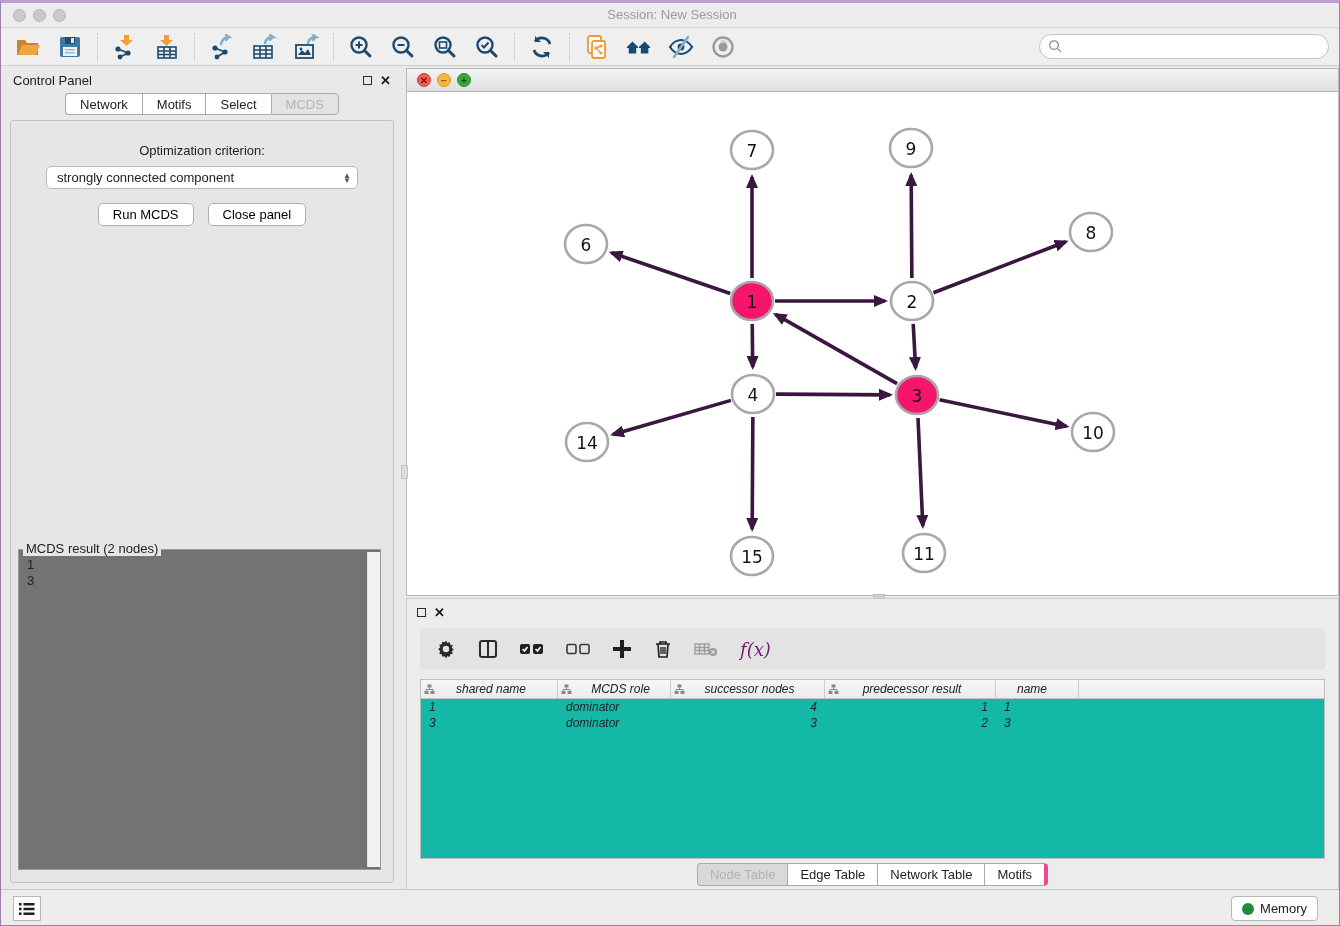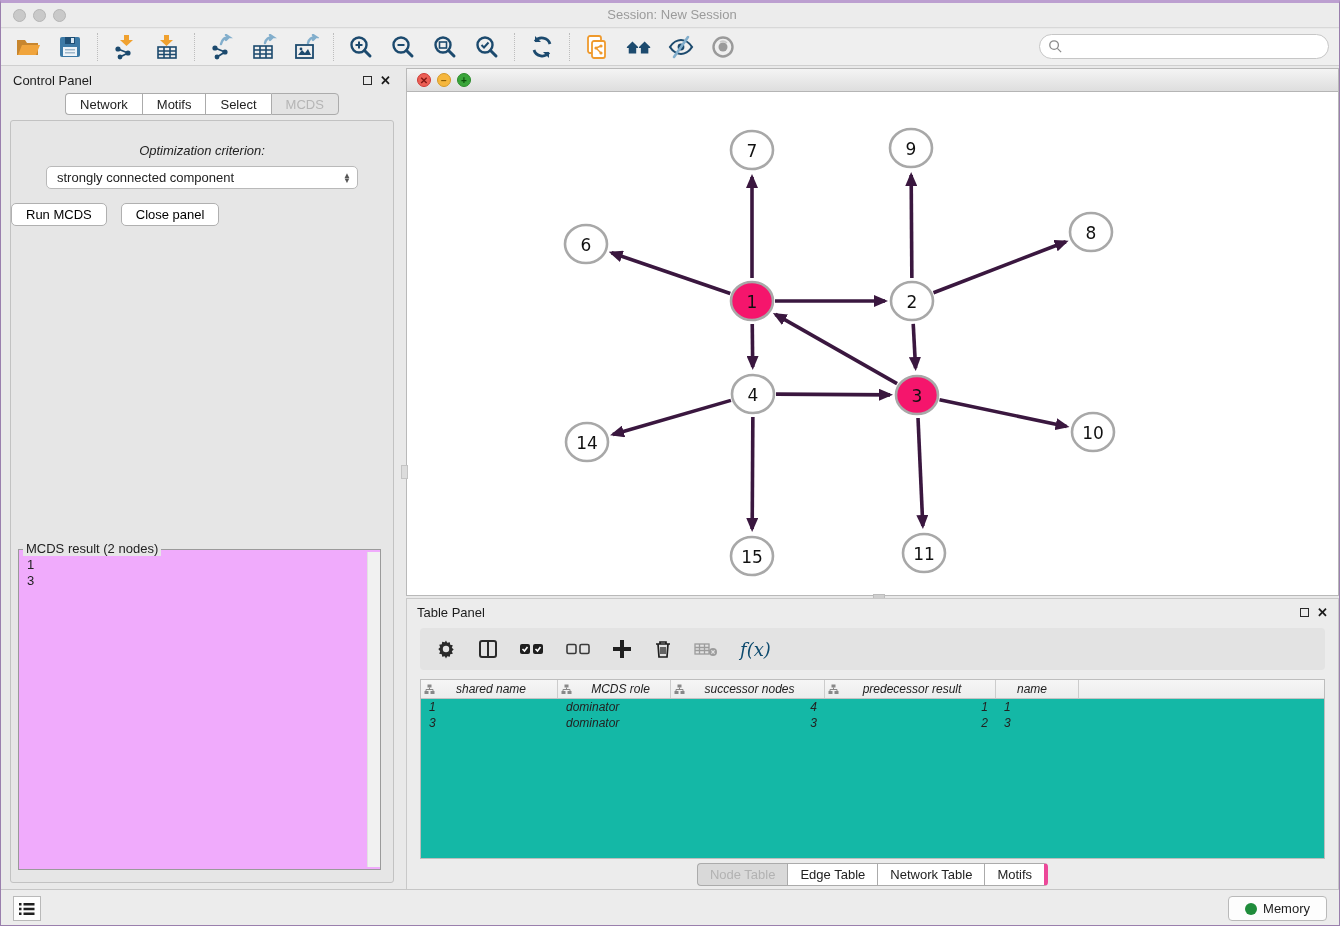--- a/index.html
+++ b/index.html
@@ -25,66 +25,66 @@
   .control-panel { position:absolute; left:2px; top:64px; width:398px; height:824px; background:#e9e9e9; }
   .panel-head { height:26px; display:flex; align-items:center; padding:0 10px;gap:16px; }
   .panel-title { font-size:13px; color:#1c1c1c; flex:1; }
   .panel-btns { display:flex; gap:8px; align-items:center; }
   .cp-tabs { display:flex; justify-content:center; height:22px; }
   .cp-tab { padding:2px 14px; background:#fff; border:1px solid #ababab; border-right:none; font-size:13px; line-height:17px; cursor:pointer; }
   .cp-tab:first-child { border-radius:4px 0 0 4px; }
   .cp-tab:last-child { border-right:1px solid #ababab; border-radius:0 4px 4px 0; }
   .cp-tab.active { background:#e3e3e3; color:#b5b5b5; }
   .cp-content { position:absolute; left:7px; right:7px; top:53px; bottom:8px; background:#e6e6e6; border:1px solid #c2c2c2; border-radius:3px; }
-  .opt-label { text-align:center; margin-top:22px; font-size:13px;font-style:italic; }
+  .opt-label { text-align:center; margin-top:22px; font-size:13px; }
   .dropdown { margin:8px auto 0; width:312px; height:23px; background:#fff; border:1px solid #b9b9b9; border-radius:5px; display:flex; align-items:center; padding:0 6px 0 10px; font-size:13px; cursor:pointer; }
   .dropdown .dd-label { flex:1; }
   .dd-arrows { display:flex; flex-direction:column; align-items:center; line-height:5px; font-size:8px; color:#555; }
-  .btn-row { display:flex; gap:14px; margin-top:14px; }
+  .btn-row { display:flex; justify-content:center; gap:14px; margin-top:14px; }
   .pushbtn { background:#fff; border:1px solid #b0b0b0; border-radius:5px; padding:3px 14px; font-size:13px; cursor:pointer; }
-  .mcds-box { position:absolute; left:7px; right:12px; top:428px; bottom:12px; border:1px solid #9a9a9a; background:#f0abfc; }
+  .mcds-box { position:absolute; left:7px; right:12px; top:428px; bottom:12px; border:1px solid #9a9a9a; background:#737373; }
   .mcds-legend { position:absolute; top:-9px; left:4px; background:#e6e6e6; padding:0 3px; font-size:13px; }
   .mcds-lines { position:absolute; left:0; top:3px; right:14px; bottom:0; padding:4px 8px; font-size:13px; line-height:16px; overflow:hidden; }
   .mcds-scroll { position:absolute; right:0; top:2px; bottom:2px; width:13px; background:#f1f1f1; border-left:1px solid #e2e2e2; }
 
   
   .net-window { position:absolute; left:405px; top:65px; width:933px; height:528px; background:#fff; border:1px solid #b9b9b9; }
   .net-titlebar { height:23px; background:linear-gradient(#f4f4f4,#dedede); border-bottom:1px solid #b5b5b5; position:relative; }
   .net-title { position:absolute; left:0; right:0; top:3px; text-align:center; font-size:13px; color:#111; }
   .tl { position:absolute; top:4px; width:14px; height:14px; border-radius:50%; display:flex; align-items:center; justify-content:center; font-size:10px; font-weight:bold; cursor:pointer; }
   .tl-red { background:#ec5f55; border:1px solid #ce3a36; color:#7e1512; }
   .tl-yellow { background:#f6b73d; border:1px solid #d59a28; color:#8a5d05; }
   .tl-green { background:#3aa53a; border:1px solid #2c8b2c; color:#0b4f0b; }
   .net-canvas { position:absolute; left:0; top:23px; right:0; bottom:0; background:#fff; }
   .grip-h { position:absolute; left:50%; bottom:-6px; width:12px; height:7px; background:#cfcfcf; border:1px solid #bdbdbd; }
   .grip-v { position:absolute; left:-6px; top:396px; width:7px; height:14px; background:#dcdcdc; border:1px solid #c4c4c4; }
 
   
   .table-panel { position:absolute; left:405px; top:595px; width:933px; height:292px; background:#ececec; border:1px solid #c9c9c9; }
   .tp-toolbar { position:absolute; left:13px; right:13px; top:29px; height:42px; background:#e3e3e3; border-radius:4px; display:flex; align-items:center; gap:22px; padding:0 16px; }
   .tp-ic { display:flex; align-items:center; justify-content:center; cursor:pointer; }
-  .fx { font-family:"DejaVu Serif", serif; font-style:italic; color:#0c4a6e; font-size:18px; }
+  .fx { font-family:"DejaVu Serif", serif; font-style:italic; color:#701a75; font-size:18px; }
   .tp-table { position:absolute; left:13px; right:13px; top:80px; bottom:30px; background:#14b8a6; border:1px solid #bdbdbd; overflow:hidden;font-style:italic; }
   .thead { display:flex; height:19px; background:linear-gradient(#f6f6f6,#ededed); border-bottom:1px solid #c3c3c3; }
   .th { display:flex; align-items:center; border-right:1px solid #cccccc; font-size:12px; position:relative; }
   .th .sort { margin-left:3px; }
   .th .th-label { flex:1; text-align:center; padding-right:10px; }
   .trow { display:flex; height:16px; font-size:12px; }
   .td { padding:1px 8px 0 8px; overflow:hidden; white-space:nowrap; }
   .ta-right { text-align:right; }
   .tp-tabs { position:absolute; left:0; right:0; bottom:3px; display:flex; justify-content:center; }
   .tp-tab { padding:3px 12px; background:#fff; border:1px solid #ababab; border-right:none; font-size:13px; cursor:pointer; }
   .tp-tab:first-child { border-radius:4px 0 0 4px; }
   .tp-tab:last-child { border-right:4px solid #ec4899; border-radius:0 4px 4px 0; }
   .tp-tab.active { background:#d9d9d9; color:#b2b2b2; }
 
   
   .statusbar { position:absolute; left:0; bottom:0; width:100%; height:36px; background:#ececec; border-top:1px solid #c6c6c6; }
   .sb-listbtn { position:absolute; left:12px; top:6px; width:28px; height:25px; background:#fdfdfd; border:1px solid #b9b9b9; display:flex; align-items:center; justify-content:center; cursor:pointer; }
-  .sb-memory { position:absolute; right:12px; top:6px; height:25px; background:#fdfdfd; border:1px solid #b9b9b9; border-radius:4px; display:flex; align-items:center; gap:6px; padding:0 16px; font-size:13px; cursor:pointer; }
+  .sb-memory { position:absolute; right:21px; top:6px; height:25px; background:#fdfdfd; border:1px solid #b9b9b9; border-radius:4px; display:flex; align-items:center; gap:6px; padding:0 10px; font-size:13px; cursor:pointer; }
   .mem-dot { width:12px; height:12px; border-radius:50%; background:#1f8c3b; }
 
   .icon-x { font-weight:bold; font-size:13px; color:#1a1a1a; cursor:pointer; }
   .float-sq { width:9px; height:9px; border:1.5px solid #2a2a2a; cursor:pointer; }
 </style>
 </head>
 <body>
 
 <div class="app">
 
@@ -361,21 +361,20 @@
             <text x="345" y="465" text-anchor="middle" dominant-baseline="central" font-family="DejaVu Sans, sans-serif" font-size="17" fill="#111">15</text>
           </g>
         </svg>
     </div>
     <div class="grip-h"></div>
     <div class="grip-v"></div>
   </div>
 
   <div class="table-panel">
     <div class="panel-head">
-      <span class="panel-title">Table Panel</span>
       <span class="panel-btns">
         <span class="float-sq"></span>
         <span class="icon-x">✕</span>
       </span>
     </div>
     <div class="tp-toolbar">
       <span class="tp-ic">
         <svg width="20" height="20" viewBox="0 0 20 20">
             <path d="M10 1.5l1.2 2.3 2.6-.6 .4 2.6 2.6 .5-1 2.4 1.9 1.8-1.9 1.8 1 2.4-2.6 .5-.4 2.6-2.6-.6L10 19.5l-1.2-2.3-2.6 .6-.4-2.6-2.6-.5 1-2.4L2.3 10l1.9-1.8-1-2.4 2.6-.5 .4-2.6 2.6 .6z" fill="#2a2a2a"></path>
             <circle cx="10" cy="10" r="3.2" fill="#e3e3e3"></circle>

